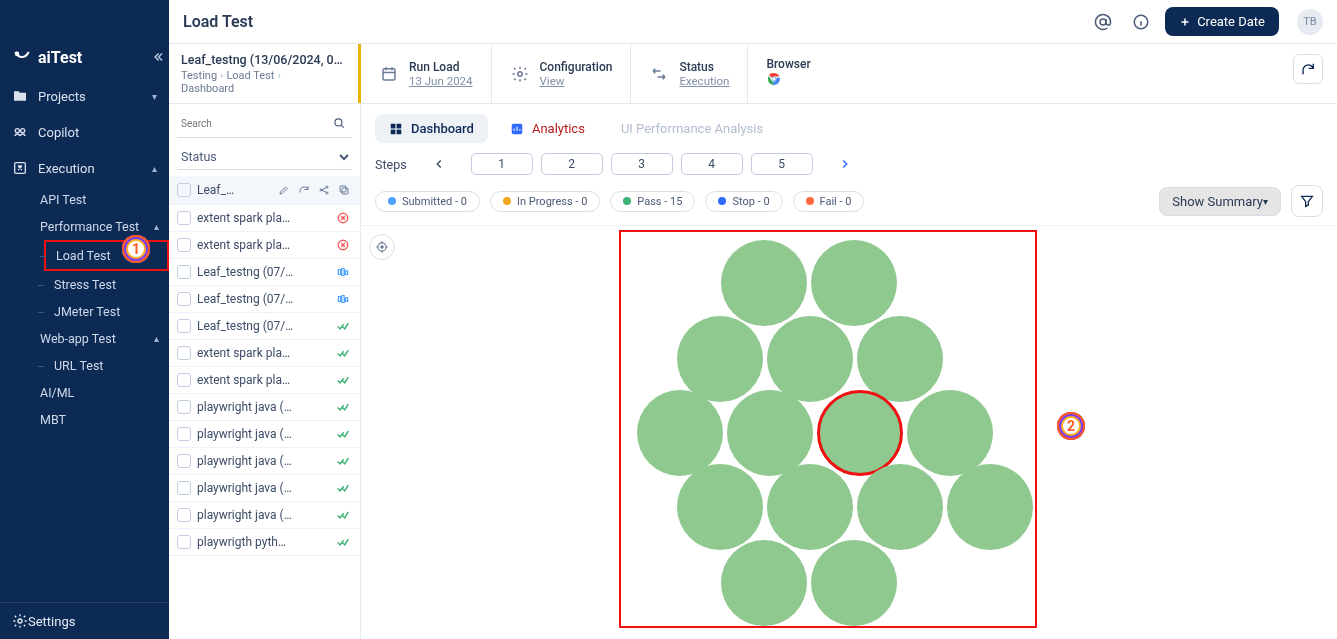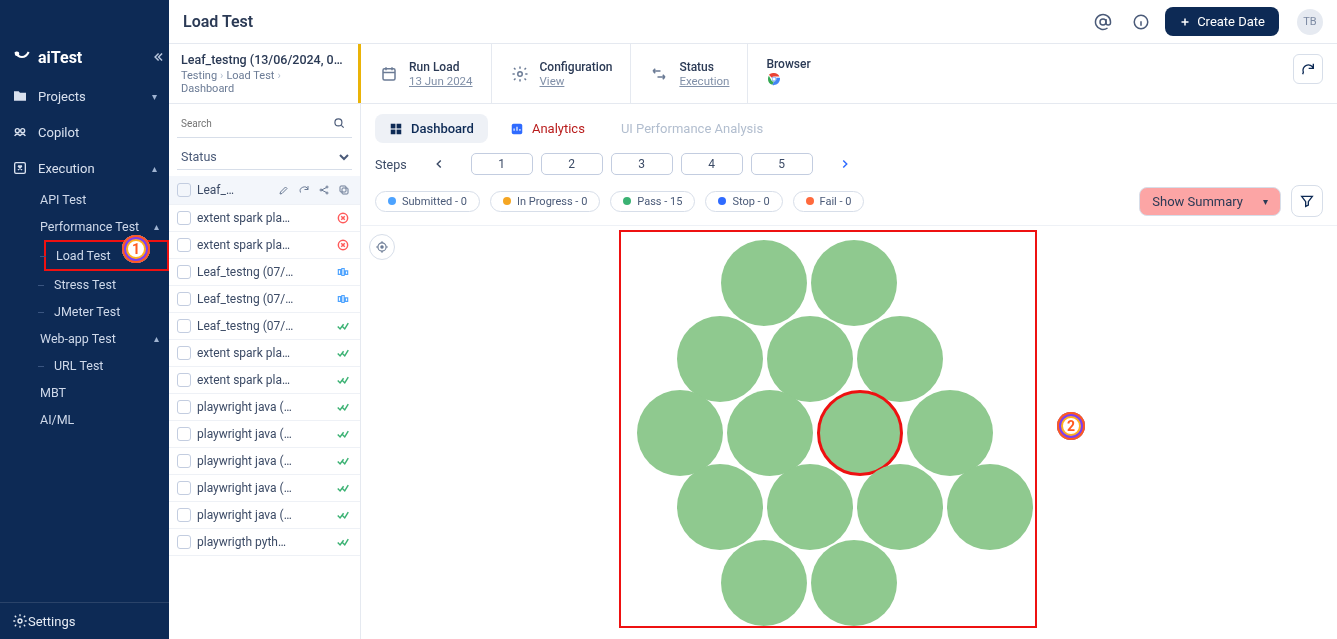--- a/index.html
+++ b/index.html
@@ -71,21 +71,21 @@
   .tab { display:flex; align-items:center; gap:8px; padding:7px 14px; border-radius:8px; font-size:13px; color:#b91c1c; cursor:pointer; }
   .tab.active { background:#eef1f6; color:#0d2a55; font-weight:500; }
   .tab.disabled { color:#b2becf; cursor:default; }
   .steps-row { display:flex; align-items:center; gap:22px; padding:0 14px 10px; font-size:12.5px; color:#3c4b66; }
   .step-pill { width:62px; height:22px; border:1px solid #c3cde0; border-radius:5px; display:flex; align-items:center; justify-content:center; font-size:12px; color:#3c4b66; cursor:pointer; }
   .arrow-btn { width:20px; display:flex; justify-content:center; cursor:pointer; color:#3c4b66; }
   .chips-row { display:flex; align-items:center; gap:10px; padding:0 14px 8px; border-bottom:1px solid #eef1f6; }
   .chip { display:flex; align-items:center; gap:6px; border:1px solid #d7dee9; border-radius:999px; padding:3px 12px; font-size:11px; color:#4a5a78; }
   .dot { width:8px; height:8px; border-radius:50%; }
   .chips-row .spacer { flex:1; }
-  .show-summary { border:1px solid #d7dee9; border-radius:8px; padding:6px 12px; font-size:13px; color:#2b3a55; display:flex; align-items:center; gap:20px; cursor:pointer; background:#fca5a5; }
+  .show-summary { border:1px solid #d7dee9; border-radius:8px; padding:6px 12px; font-size:13px; color:#2b3a55; display:flex; align-items:center; gap:0; cursor:pointer; background:#e5e5e5; }
   .filter-btn { width:32px; height:32px; border:1px solid #d7dee9; border-radius:8px; display:flex; align-items:center; justify-content:center; color:#0d2a55; cursor:pointer; }
 
   .canvas { flex:1; position:relative; overflow:hidden; }
   .canvas-box { position:absolute; left:258px; top:4px; width:418px; height:398px; border:2px solid #e11; }
   .circle { position:absolute; width:86px; height:86px; border-radius:50%; background:#8fc98f; }
   .circle.hi { background:#8fc98f; border:3px solid #e11; }
   .target-btn { position:absolute; left:8px; top:8px; width:26px; height:26px; border-radius:50%; display:flex; align-items:center; justify-content:center; color:#6b7b95; border:1px solid #d7dee9; background:#fff; cursor:pointer; }
 </style>
 </head>
 <body>
@@ -153,24 +153,24 @@
         <div class="nav-item">
             <span>Web-app Test</span>
             <span class="chev">▴</span>
           </div>
         <div class="sub2">
           <div class="nav-item">
               <span>URL Test</span>
             </div>
         </div>
         <div class="nav-item">
+            <span>AI/ML</span>
+          </div>
+        <div class="nav-item">
             <span>MBT</span>
-          </div>
-        <div class="nav-item">
-            <span>AI/ML</span>
           </div>
       </div>
     </div>
     <div class="sidebar-bottom">
       <svg width="16" height="16" viewBox="0 0 24 24" fill="none" stroke="currentColor" stroke-width="2">
           <circle cx="12" cy="12" r="3"></circle>
           <path d="M12 2v3M12 19v3M4.2 4.2l2.1 2.1M17.7 17.7l2.1 2.1M2 12h3M19 12h3M4.2 19.8l2.1-2.1M17.7 6.3l2.1-2.1"></path>
         </svg>
       <span>Settings</span>
     </div>

